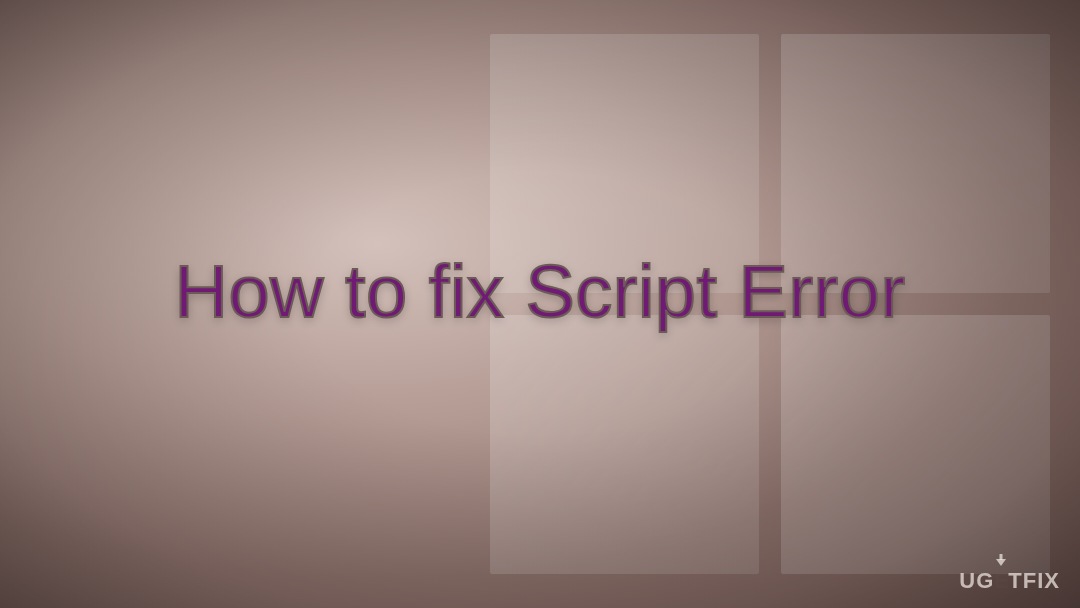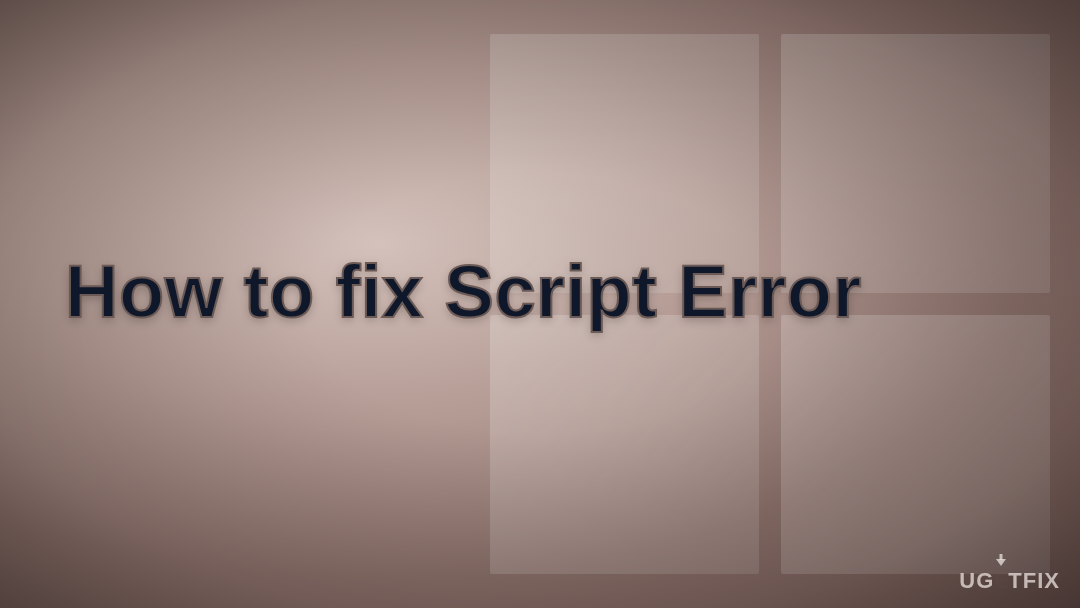--- a/index.html
+++ b/index.html
@@ -40,24 +40,25 @@
     .windows-pane {
       background: linear-gradient(135deg, rgba(255,255,255,0.9), rgba(255,255,255,0.55));
       border-radius: 2px;
     }
     .title-text {
       position: absolute;
       left: 50%;
       top: 48%;
       transform: translate(-50%, -50%);
       width: 950px;
+      text-align: center;
       font-size: 74px;
-      font-weight: 700;
+      font-weight: 400;
       line-height: 1.25;
-      color: #0f172a;
+      color: #701a75;
       -webkit-text-stroke: 2px #6b5a55;
       text-shadow: 0 3px 10px rgba(0,0,0,0.25);
       letter-spacing: 0.5px;
     }
     .watermark {
       position: absolute;
       right: 20px;
       bottom: 14px;
       font-size: 22px;
       font-weight: 700;

